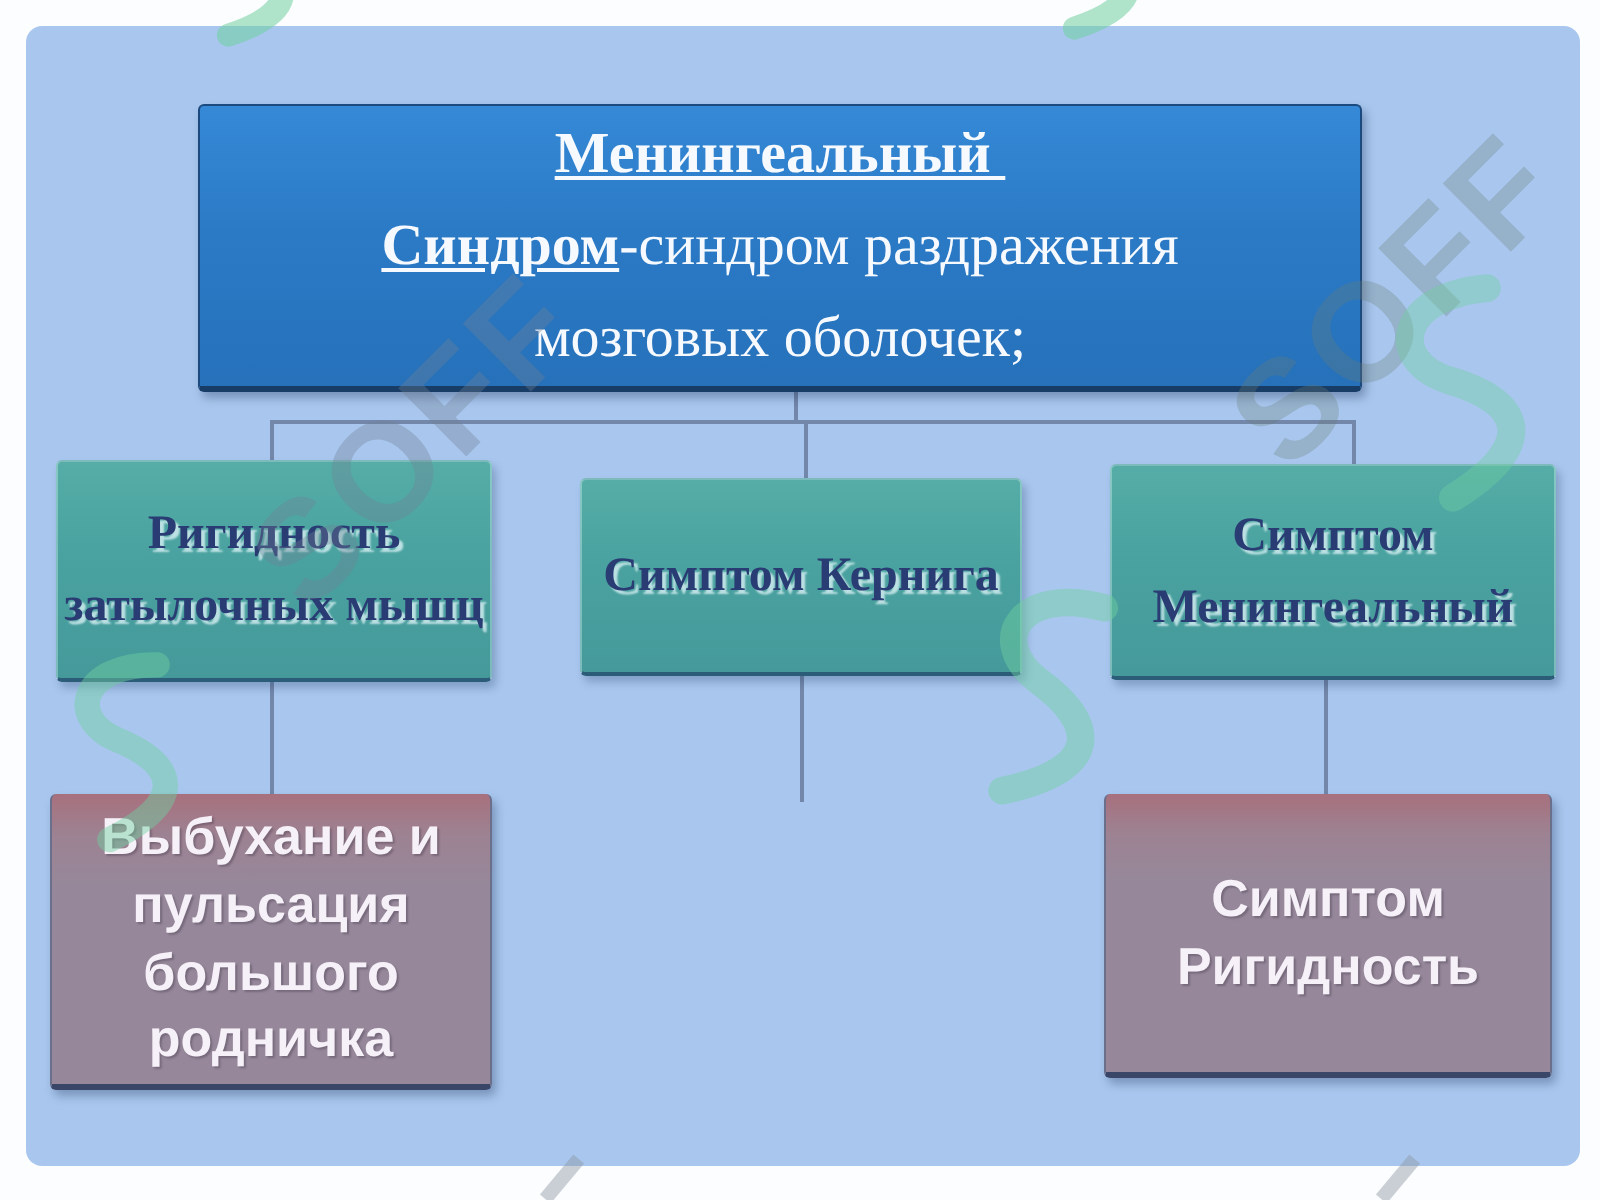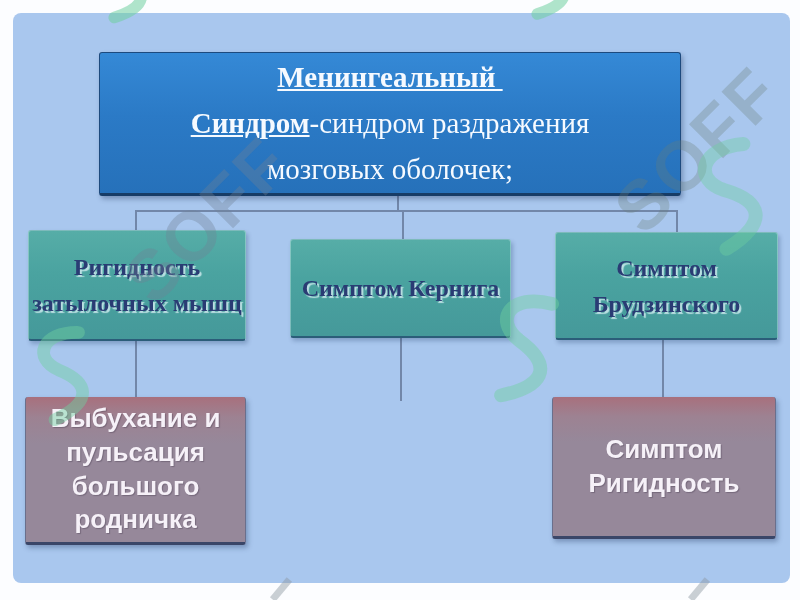--- a/index.html
+++ b/index.html
@@ -71,21 +71,21 @@
     </div>
   </div>
 
   <div class="node teal-box teal-1">
     <span>Ригидность затылочных мышц</span>
   </div>
   <div class="node teal-box teal-2">
     <span>Симптом Кернига</span>
   </div>
   <div class="node teal-box teal-3">
-    <span>Симптом Брудзинского</span>
+    <span>Симптом Менингеальный</span>
   </div>
 
   <div class="node mauve-box mauve-1">
     <span>Выбухание и пульсация большого родничка</span>
   </div>
   <div class="node mauve-box mauve-3">
     <span>Симптом Ригидность</span>
   </div>
 
   <div class="wm-text wm-1">SOFF</div>

